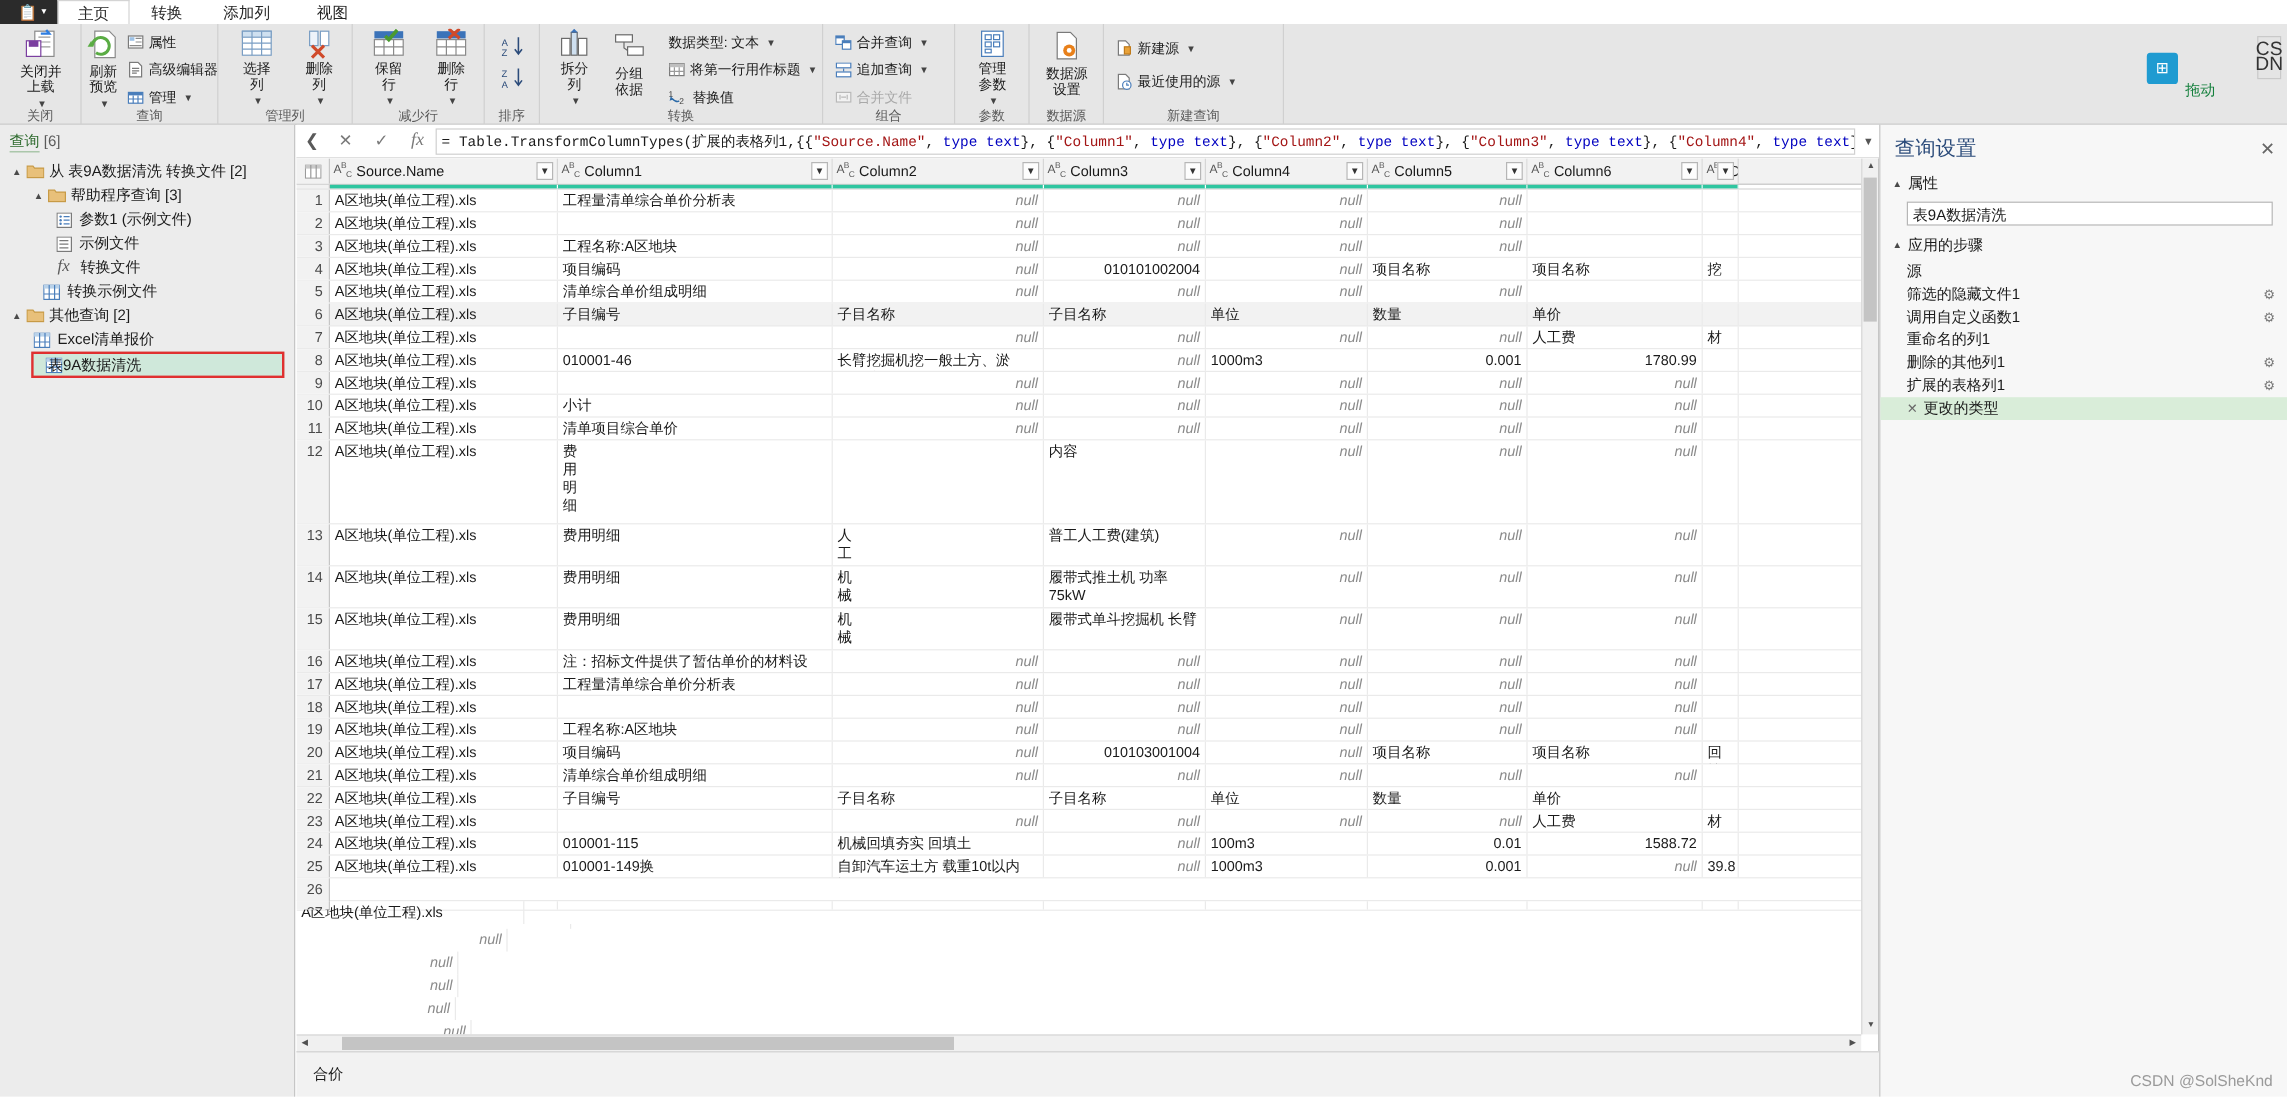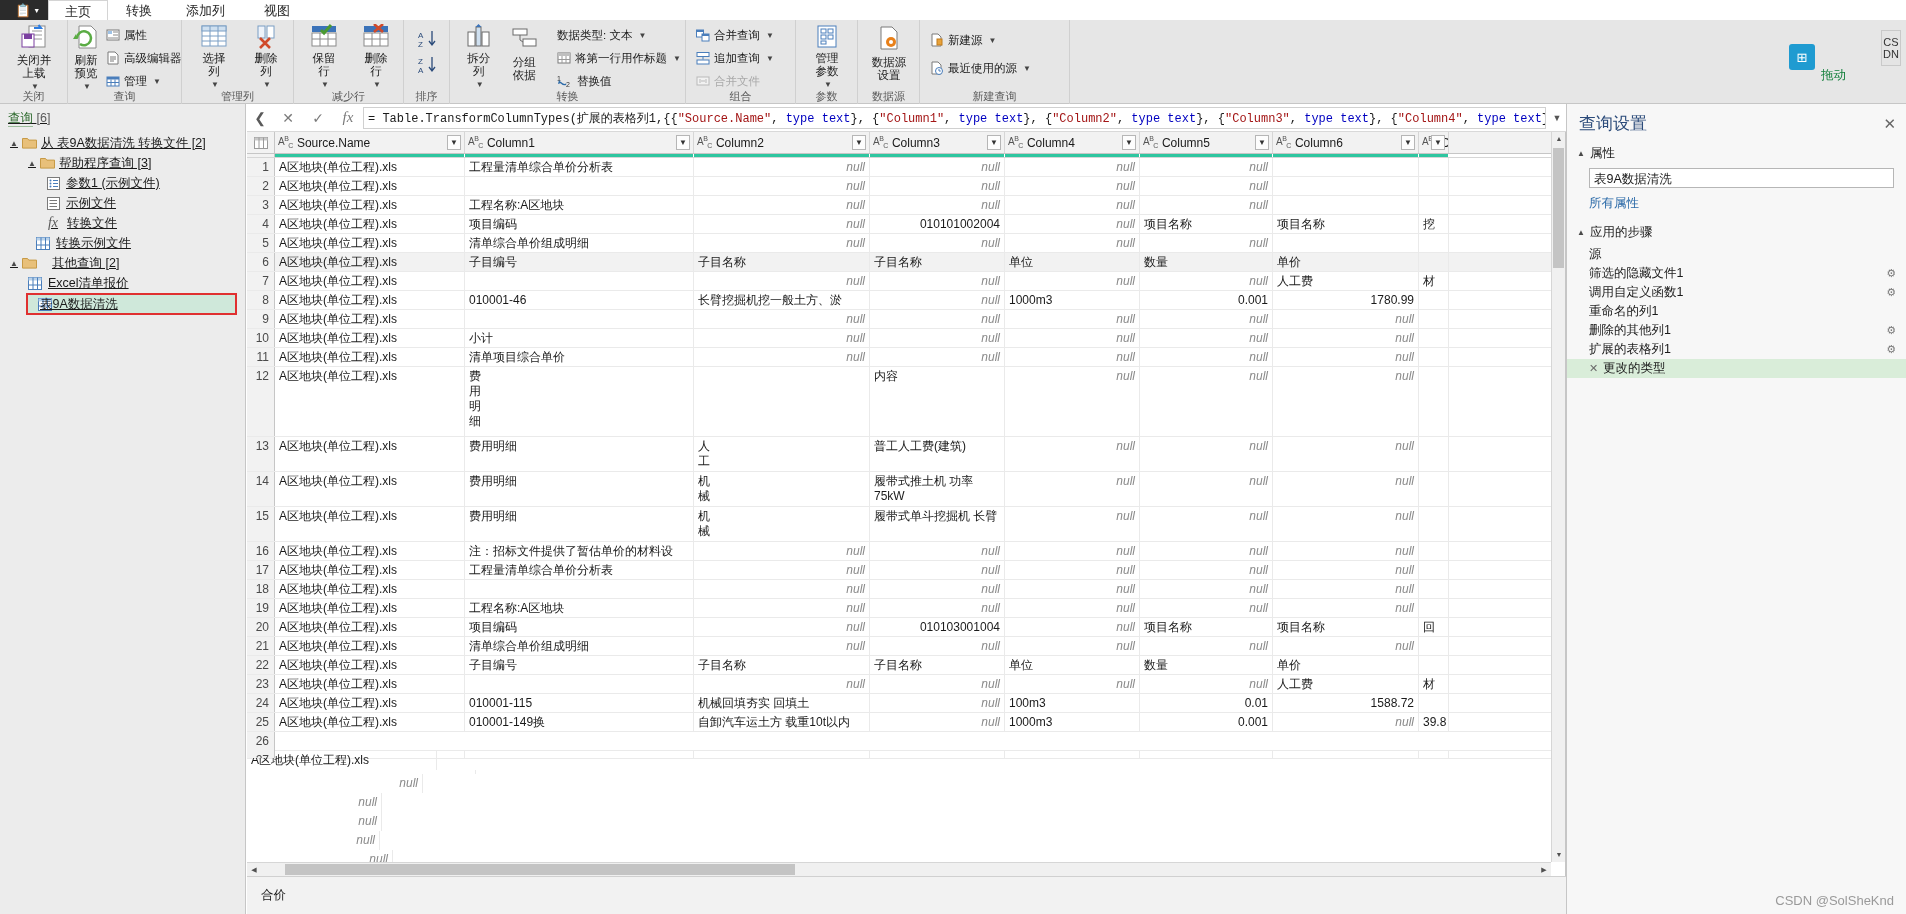--- a/index.html
+++ b/index.html
@@ -61,21 +61,21 @@
   .smallbtn.disabled { color: #a9a9a9; text-align: right; }
   .caret { font-size: 8px; color:#444; margin-left:2px; }
   .ico svg { display:block; }
 
   
   .main { position: absolute; top: 104px; left: 0; width: 1906px; height: 810px; }
 
   
   .qpane {
     position: absolute; left: 0; top: 0; width: 246px; height: 810px;
-    background: #ececec; border-right: 1px solid #c6c6c6; text-decoration: underline;
+    background: #ececec; border-right: 1px solid #c6c6c6;
   }
   .qpane-hdr {
     padding: 6px 8px 4px 8px; font-size: 12.5px; color: #3b5a3b;
   }
   .qpane-hdr .t { color: #2d6a2d; border-bottom: 1px solid #9bbd9b; padding-bottom:1px;}
   .qpane-hdr .c { color: #5a5a5a; }
   .qtree { padding: 2px 0 0 0; }
   .qitem {
     display: flex; align-items: center; height: 20px; font-size: 12.5px;
     color: #1a1a1a; white-space: nowrap; cursor: default; padding-right:4px;
@@ -197,21 +197,21 @@
   .tr-widget {
     position:absolute; top:30px; right:60px; display:flex; align-items:center; gap:6px;
   }
   .tr-badge {
     width:26px; height:26px; background:#1f9bd1; color:#fff; border-radius:3px;
     display:flex; align-items:center; justify-content:center; font-size:13px;
   }
   .tr-text { font-size: 12.5px; color:#15803d;margin-top:37px; }
   .tr-side {
     position:absolute; top:30px; right:5px; width:20px; height:36px;
-    background:#e4e4e4; border:1px solid #c9c9c9; font-size:11px; color:#333;
+    background:#e4e4e4; border:1px solid #c9c9c9; font-size:16px; color:#333;
     display:flex; align-items:center; justify-content:center; line-height:12px; text-align:center;
   }
   .watermark {
     position:absolute; right:12px; bottom:6px; font-size:13px; color:#9a9a9a;
   }
 </style>
 </head>
 <body>
 
 <div class="app">
@@ -637,21 +637,21 @@
           <span style="margin-left:4px;">转换示例文件</span>
         </div>
 
         <div class="qitem" style="padding-left:8px;">
           <span class="tri">▲</span>
           <span class="ic">
             <svg width="15" height="12" viewBox="0 0 15 12">
                 <path d="M0.5 1.5 h5 l1.3 1.6 h7.7 v8 h-14 z" fill="#e8c07a" stroke="#c79a46"></path>
               </svg>
           </span>
-          <span style="margin-left:14px;">其他查询 [2]</span>
+          <span style="margin-left:3px;">其他查询 [2]</span>
         </div>
 
         <div class="qitem" style="padding-left:26px;">
           <span class="ic">
             <svg width="14" height="13" viewBox="0 0 14 13">
                 <rect x="0.5" y="0.5" width="13" height="12" fill="#fff" stroke="#4a7ebb"></rect>
                 <rect x="0.5" y="0.5" width="13" height="3" fill="#b9d2ea"></rect>
                 <line x1="5" y1="0.5" x2="5" y2="12.5" stroke="#4a7ebb"></line>
                 <line x1="9.5" y1="0.5" x2="9.5" y2="12.5" stroke="#4a7ebb"></line>
                 <line x1="0.5" y1="8" x2="13.5" y2="8" stroke="#4a7ebb"></line>
@@ -1072,21 +1072,20 @@
     <div class="spane">
       <div class="spane-title">
         <span class="t">查询设置</span>
         <span class="x">✕</span>
       </div>
       <div class="sec-hdr">
         <span class="tri">▲</span>
         <span>属性</span>
       </div>
       <div class="sinput">表9A数据清洗</div>
-      <div class="slink">所有属性</div>
       <div class="sec-hdr" style="margin-top:2px;">
         <span class="tri">▲</span>
         <span>应用的步骤</span>
       </div>
       <div id="steps">
           <div class="stepline">
             <span>源</span>
           </div>
           <div class="stepline">
             <span>筛选的隐藏文件1</span>

